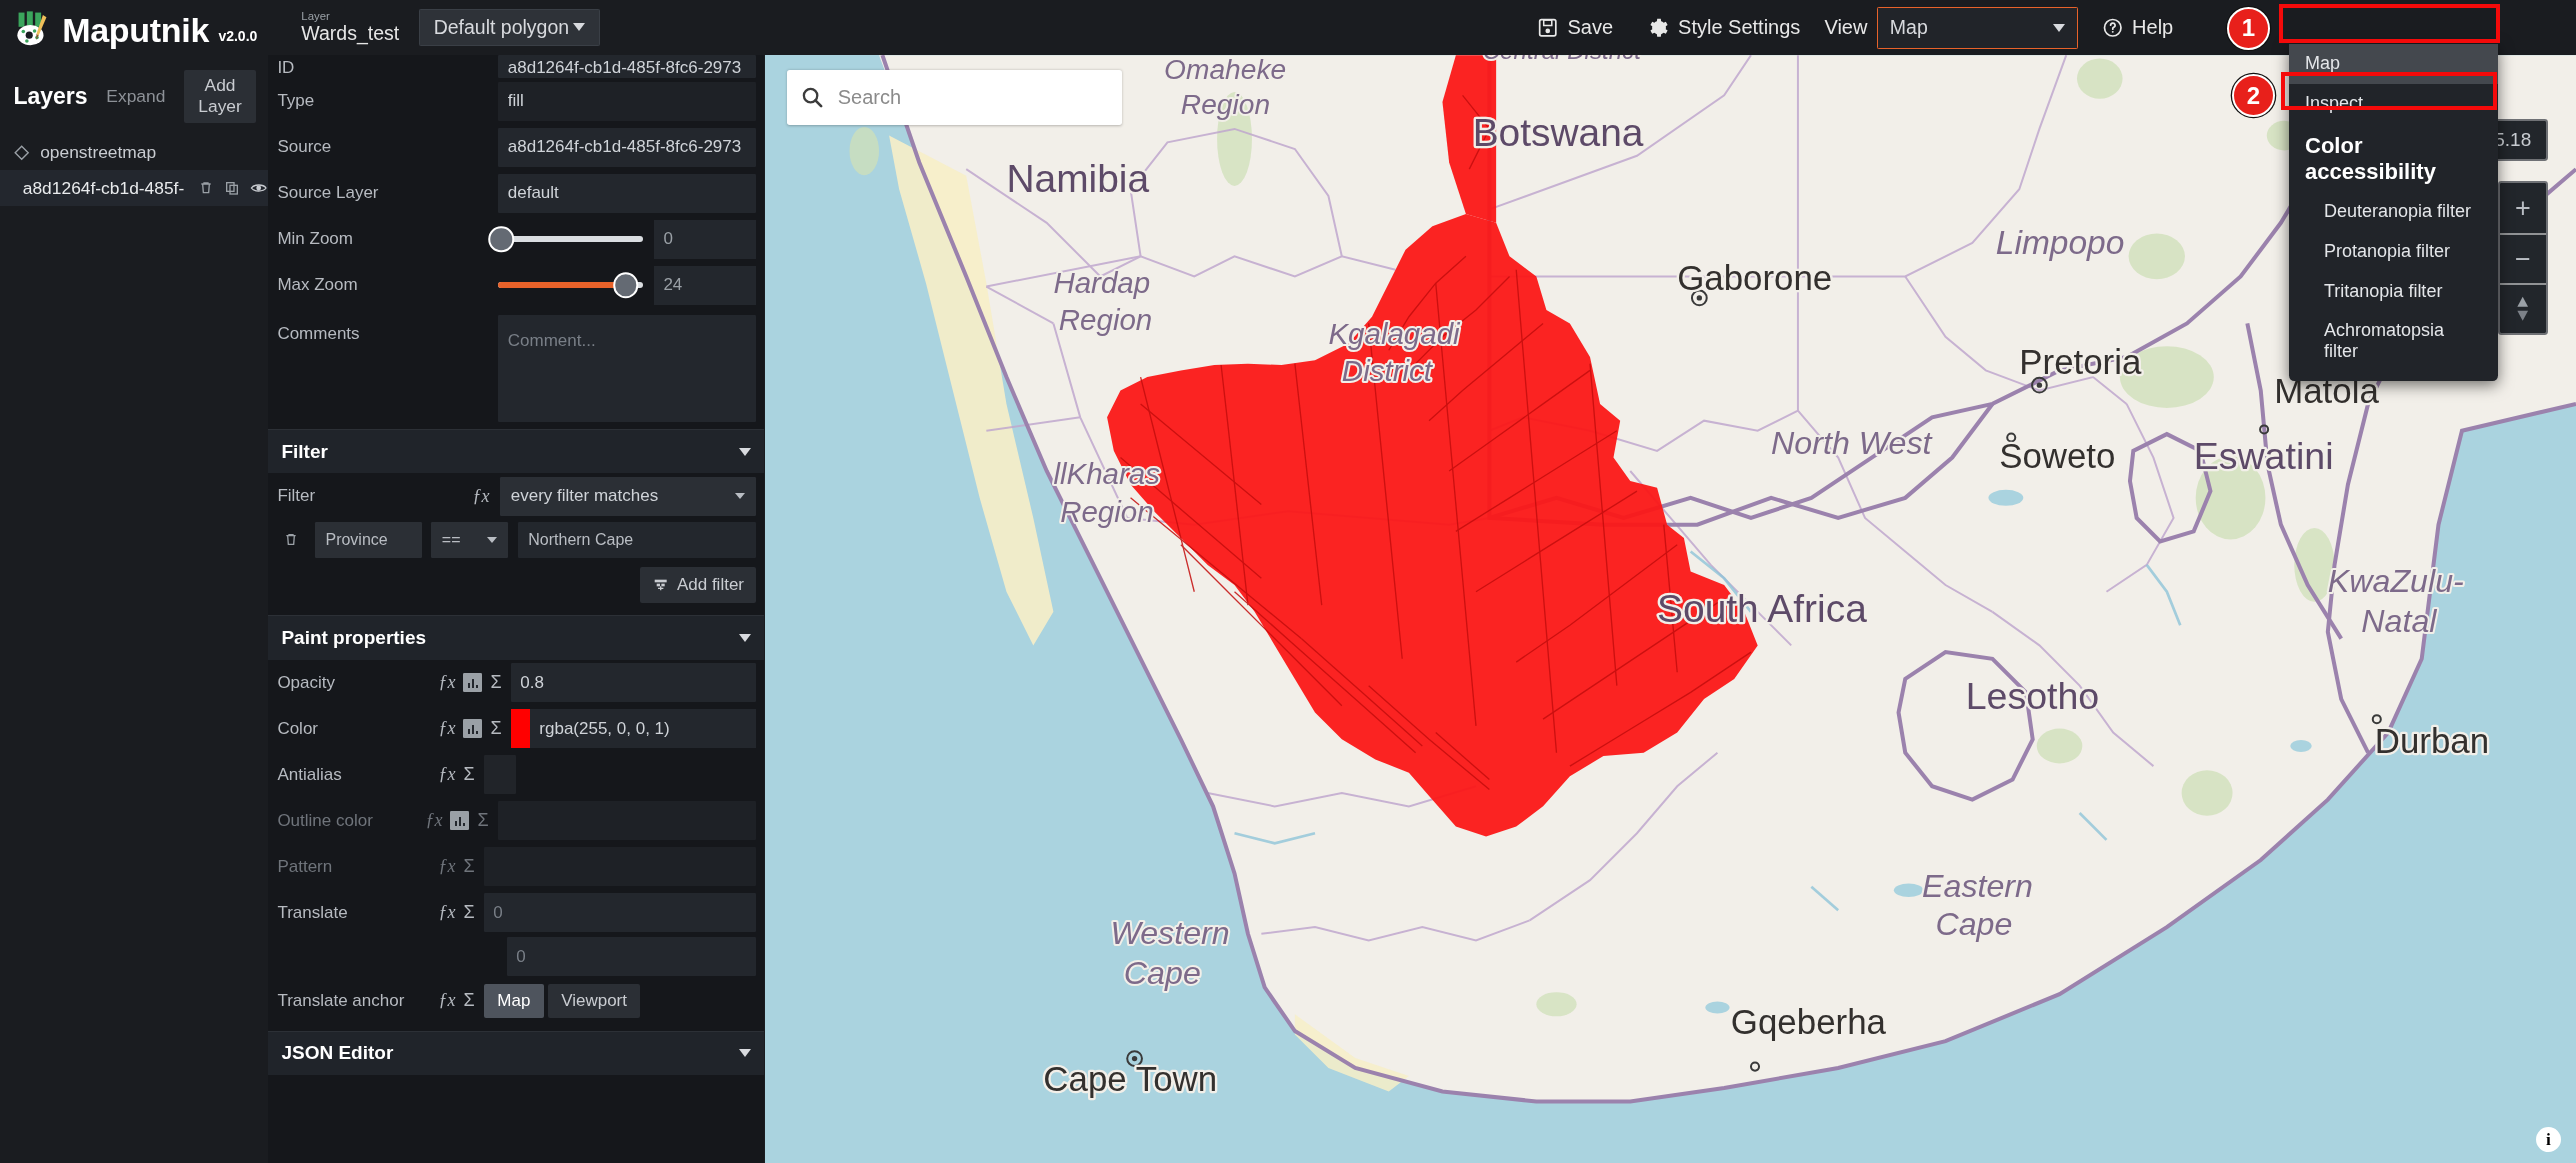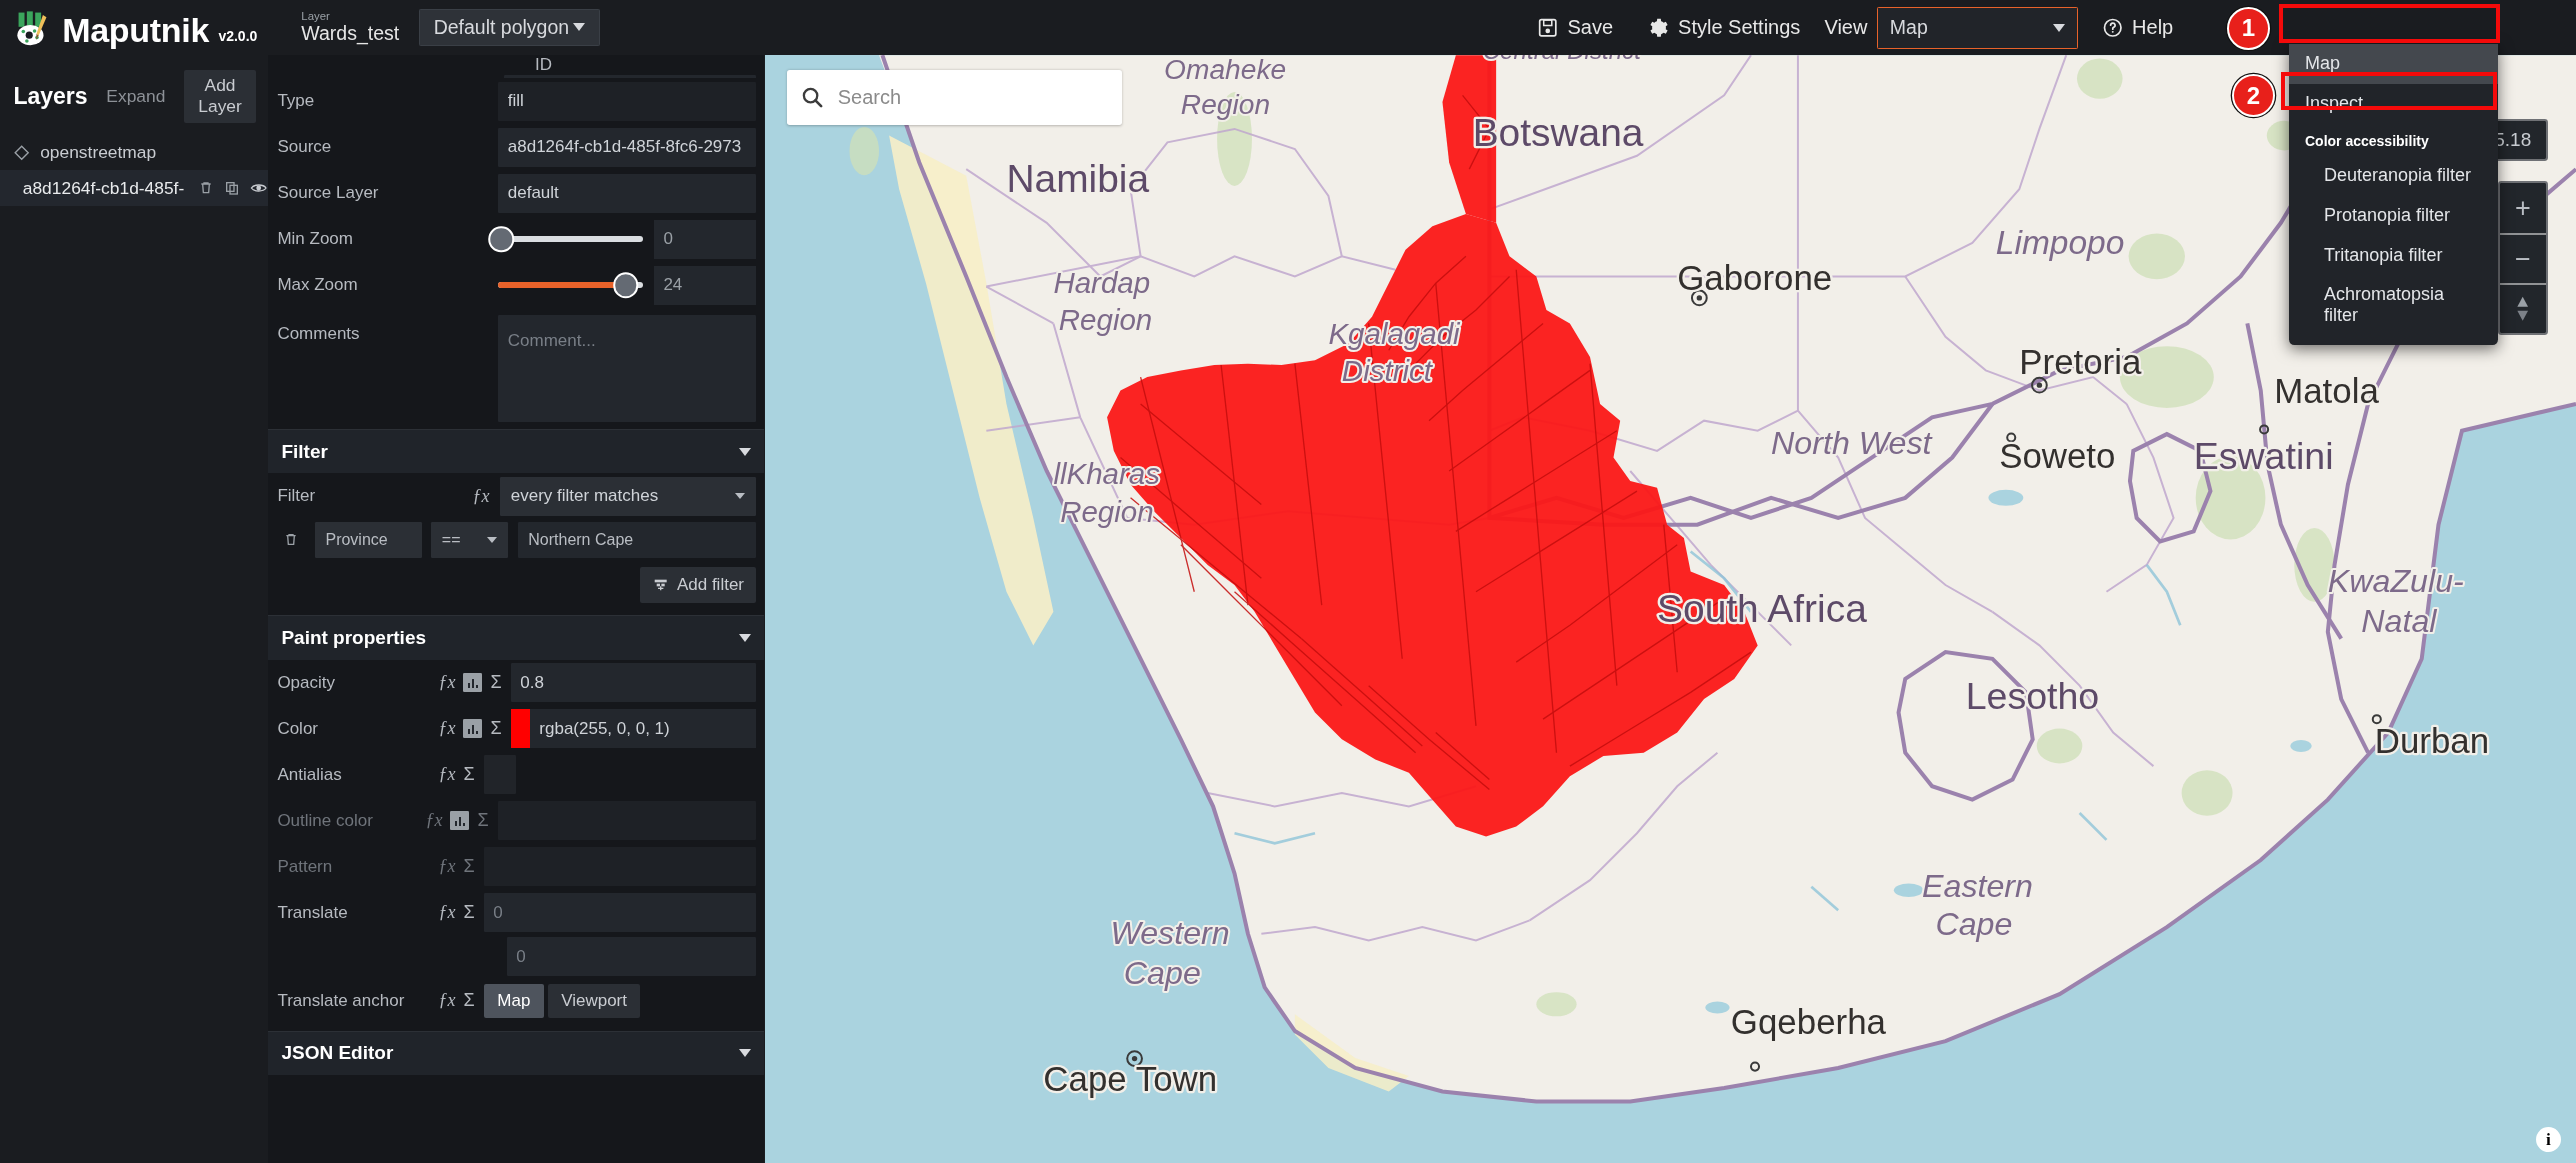--- a/index.html
+++ b/index.html
@@ -169,21 +169,21 @@
 
   .swatch { width: 19px; height: 39px; flex:none; }
   .colorinput { background:#23272d; color:#cfd3d8; font-size:17px; height:39px; flex:1; display:flex; align-items:center; padding:0 9.4px; }
 
   .checkbox { width: 32px; height: 39px; background:#212429; border-radius:1.3px; }
 
   .toggle-grp { display:flex; gap: 4px; }
   .tbtn { background:#2b2f35; color:#c9ccd1; font-size:17px; padding: 6.7px 13.4px; border-radius:2px; cursor:pointer; }
   .tbtn.active { background:#4e545d; color:#fff; }
 
-  .clipped-top { height: 23px; overflow:hidden; display:flex; align-items:flex-end; padding:0 8px 0 9.4px;flex-direction:column; }
+  .clipped-top { height: 23px; overflow:hidden; display:flex; align-items:flex-end; padding:0 8px 0 9.4px; }
 
   
   #map {
     position: absolute; top: 55px; left: 765px;
     width: 1811px; height: 1109px;
     overflow: hidden;
     background: #aad3df;
   }
   #map svg { display:block; }
   .searchbox {
@@ -224,21 +224,21 @@
     position: absolute; top: 44px; left: 2289px;
     width: 209px;
     background: #212429;
     border-radius: 0 0 5.4px 5.4px;
     z-index: 60;
     padding-bottom: 9.4px;
     box-shadow: 0 4px 14.8px rgba(0,0,0,.55);
   }
   .mi { color:#e4e6e9; font-size: 18px; padding: 9.4px 16px; cursor: pointer; }
   .mi.hl { background: #44484e; }
-  .mi-head { color:#fff; font-size: 14px; font-weight: bold; padding: 9.4px 16px 6.7px 16px; }
+  .mi-head { color:#fff; font-size: 22px; font-weight: bold; padding: 9.4px 16px 6.7px 16px; }
   .mi.sub { padding-left: 35px; }
 
   
   .ann-box { position:absolute; border: 4.7px solid #f50a0a; z-index: 70; pointer-events:none; }
   .ann-badge {
     position:absolute; z-index: 80;
     width: 43px; height: 43px; border-radius: 50%;
     background: #e8201b; color:#fff;
     font-size: 24px; font-weight: bold;
     display:flex; align-items:center; justify-content:center;

